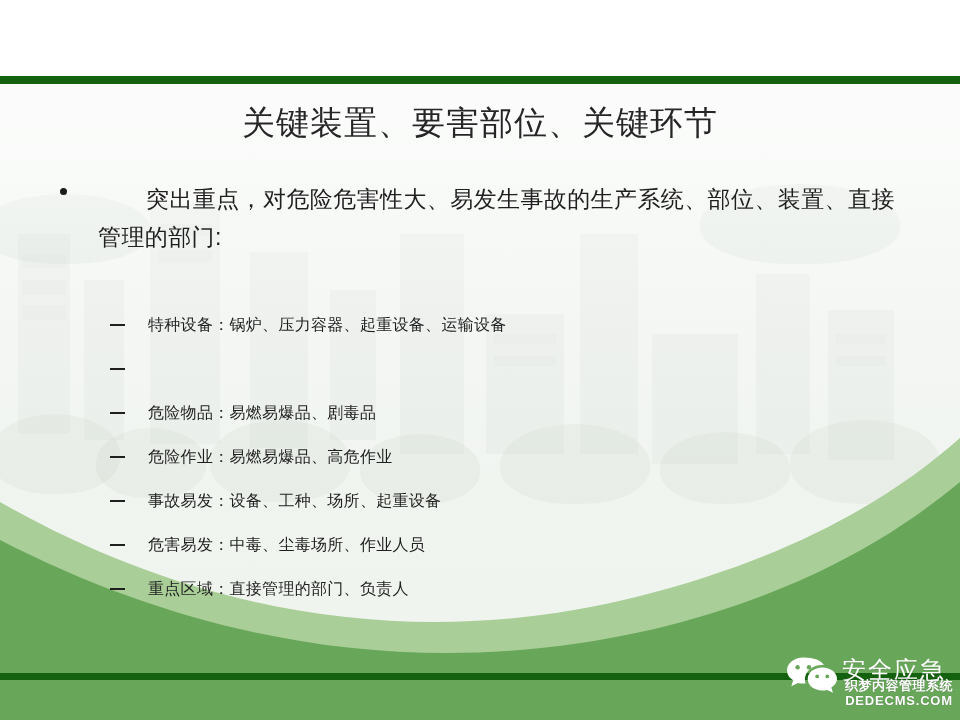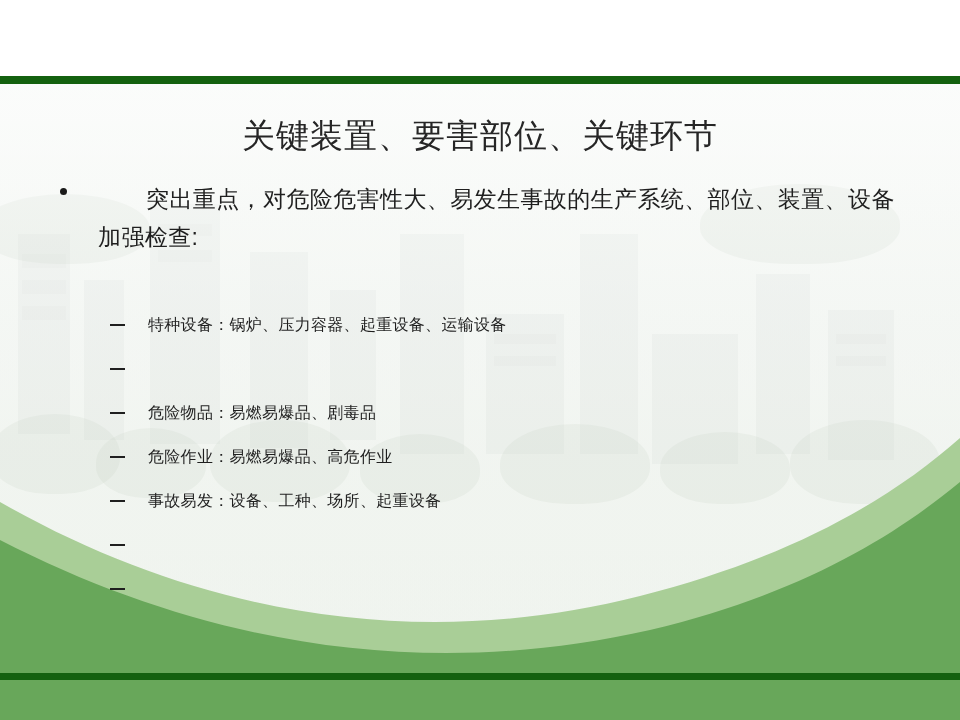--- a/index.html
+++ b/index.html
@@ -40,21 +40,21 @@
   
   .rule-top {
     position:absolute; left:0; top:76px; width:960px; height:8px;
   }
   .rule-bottom {
     position:absolute; left:0; top:673px; width:960px; height:7px;
   }
 
   
   .title {
-    position:absolute; left:0; top:114px; width:960px;
+    position:absolute; left:0; top:101px; width:960px;
     text-align:center;
     font-size:33px;
     line-height:44px;
     letter-spacing:1px;
     color:#262626;
     font-weight:400;
     font-family:"Liberation Sans","DejaVu Sans",sans-serif;
   }
 
   
@@ -163,21 +163,21 @@
     <path d="M0,160 C210,268 430,300 650,250 C800,214 892,158 960,102 L960,340 L0,340 Z" fill="#68a75a"></path>
   </svg>
 
   <div class="rule-top" style="background:#14610f;"></div>
   <div class="rule-bottom" style="background:#14610f;"></div>
 
   <div class="title">关键装置、要害部位、关键环节</div>
 
   <div class="intro-wrap">
     <span class="intro-bullet"></span>
-    <div class="intro-text">突出重点，对危险危害性大、易发生事故的生产系统、部位、装置、设备加强检查:</div>
+    <div class="intro-text">突出重点，对危险危害性大、易发生事故的生产系统、部位、装置、直接管理的部门:</div>
   </div>
 
   <div class="list">
 
     <div class="list-item">
       <span class="list-dash"></span>
       <span class="list-label">特种设备：锅炉、压力容器、起重设备、运输设备</span>
     </div>
 
     <div class="list-item">
@@ -194,22 +194,44 @@
       <span class="list-label">危险作业：易燃易爆品、高危作业</span>
     </div>
 
     <div class="list-item">
       <span class="list-dash"></span>
       <span class="list-label">事故易发：设备、工种、场所、起重设备</span>
     </div>
 
     <div class="list-item">
       <span class="list-dash"></span>
-    </div>
-
-    <div class="list-item">
-      <span class="list-dash"></span>
-    </div>
-
-  </div>
-
+      <span class="list-label">危害易发：中毒、尘毒场所、作业人员</span>
+    </div>
+
+    <div class="list-item">
+      <span class="list-dash"></span>
+      <span class="list-label">重点区域：直接管理的部门、负责人</span>
+    </div>
+
+  </div>
+
+  <div class="logo-group">
+    <svg class="wechat-icon" viewBox="0 0 52 40">
+      <path d="M17.5 2.5 C8.2 2.5 1 8.3 1 15.3 C1 19.4 3.4 23 7.2 25.3 L5.3 31.2 L11.9 27.9
+               C13.7 28.4 15.6 28.6 17.5 28.6 C18.2 28.6 18.9 28.6 19.6 28.5
+               C19.1 27.1 18.9 25.7 18.9 24.2 C18.9 16.2 26.6 9.9 36 9.9 C36.6 9.9 37.2 9.9 37.8 10
+               C35.9 5.6 27.6 2.5 17.5 2.5 Z" fill="#ffffff"></path>
+      <circle cx="11.6" cy="12.2" r="2.2" fill="#68a75a"></circle>
+      <circle cx="23.0" cy="12.2" r="2.2" fill="#68a75a"></circle>
+      <path d="M36.3 12.6 C28.2 12.6 21.7 17.7 21.7 24.0 C21.7 30.4 28.2 35.5 36.3 35.5
+               C38.0 35.5 39.7 35.3 41.2 34.9 L47.0 37.8 L45.3 32.5 C48.7 30.5 51.0 27.5 51.0 24.0
+               C51.0 17.7 44.5 12.6 36.3 12.6 Z" fill="#ffffff"></path>
+      <circle cx="31.2" cy="21.4" r="1.9" fill="#68a75a"></circle>
+      <circle cx="41.3" cy="21.4" r="1.9" fill="#68a75a"></circle>
+    </svg>
+    <div class="logo-text">安全应急</div>
+    <div class="watermark">
+      <div class="wm-cn">织梦内容管理系统</div>
+      <div class="wm-en">DEDECMS.COM</div>
+    </div>
+  </div>
 
 </div>
 
 </body></html>

